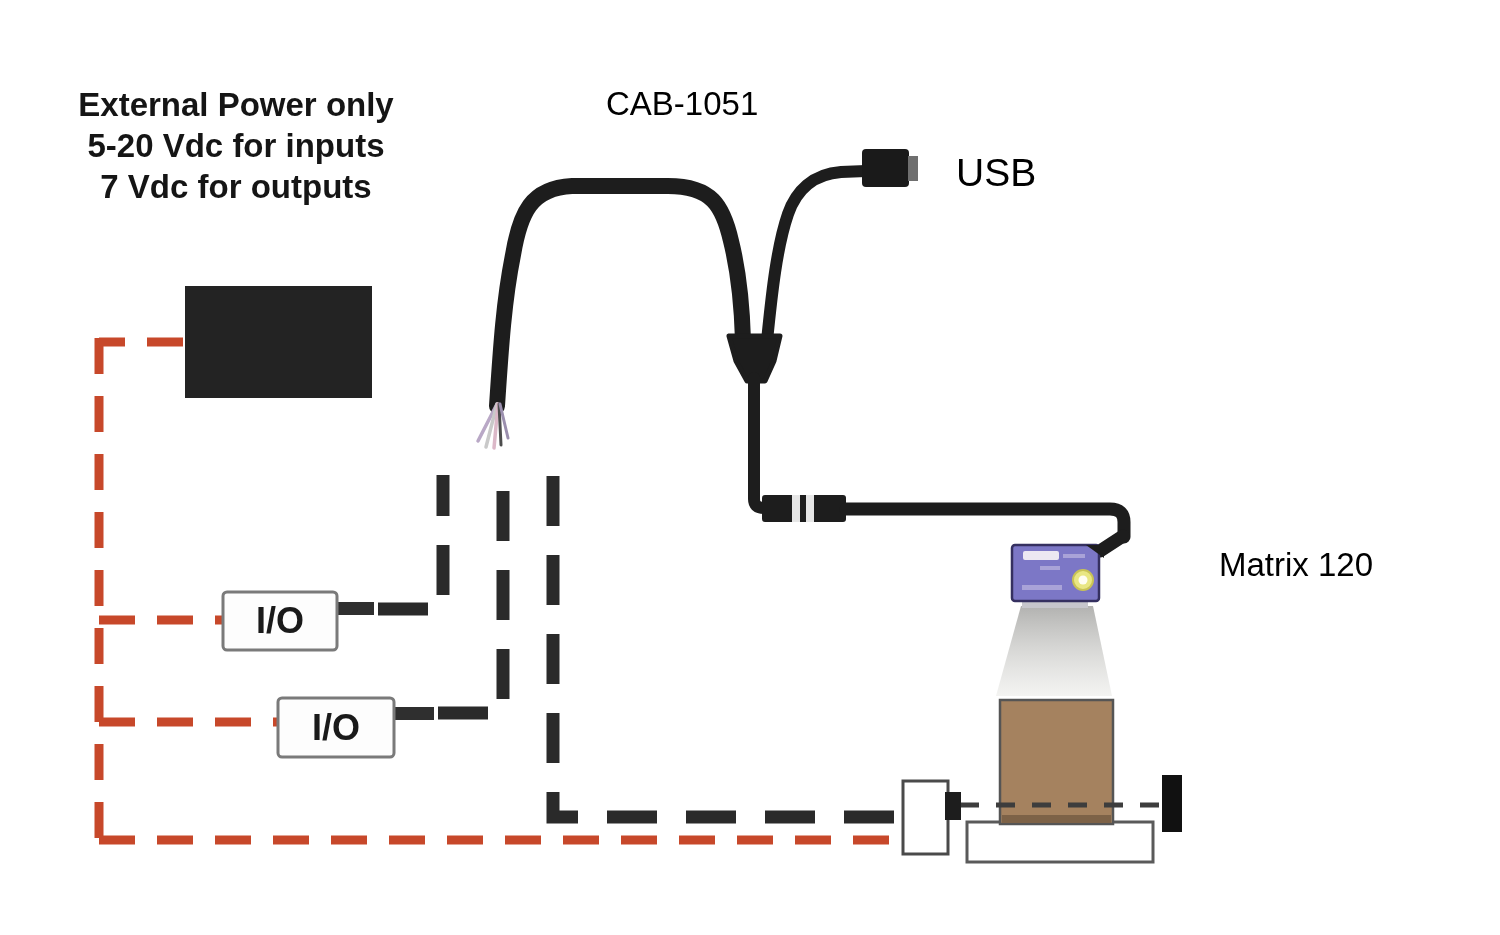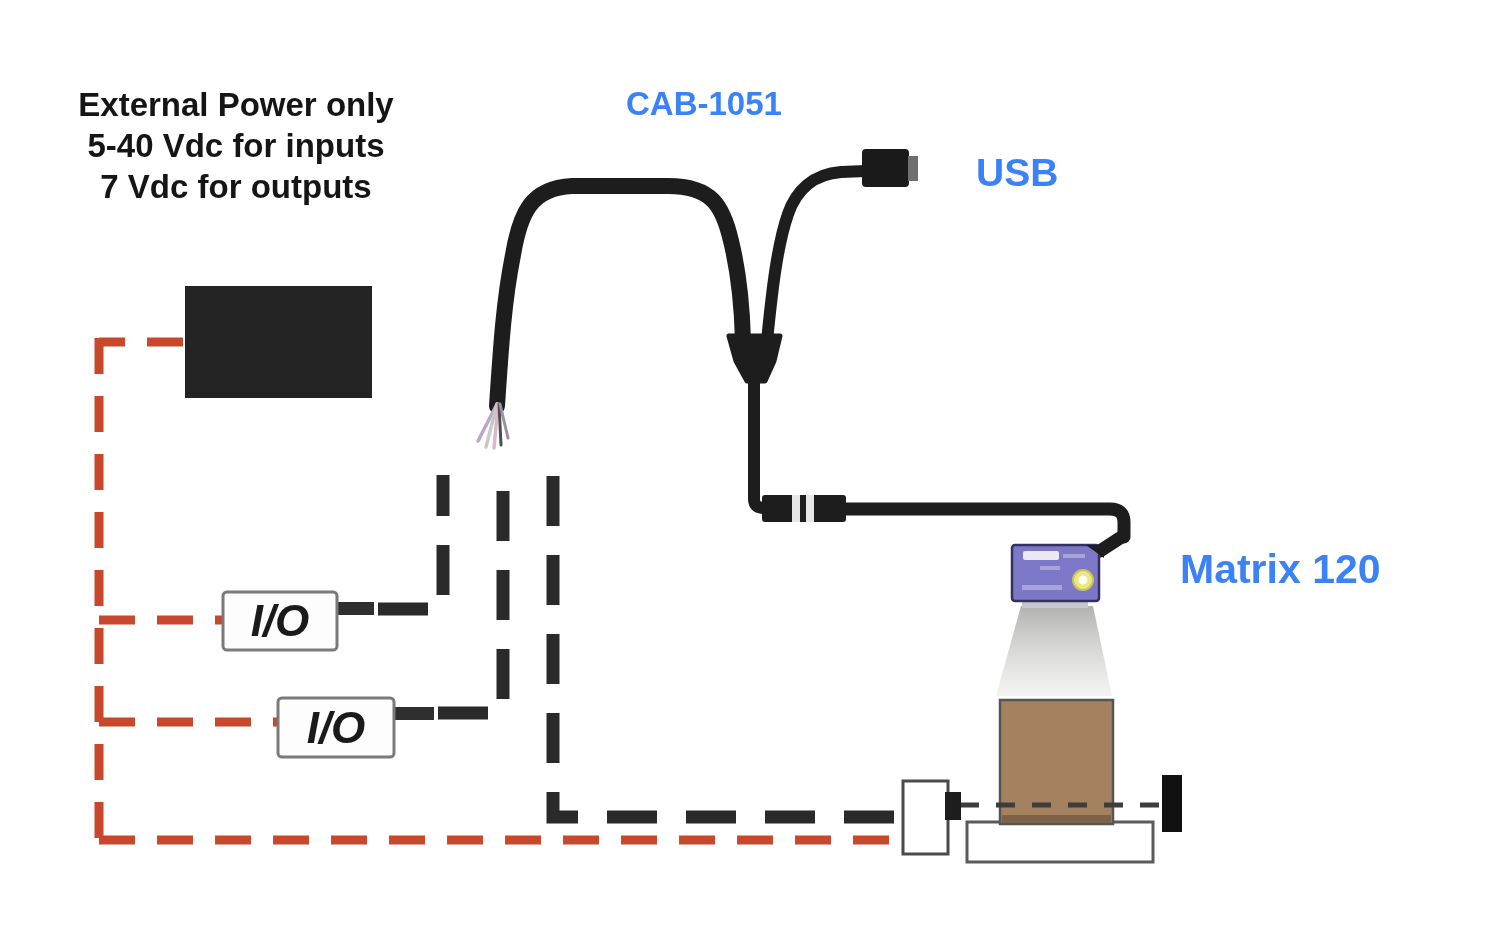--- a/index.html
+++ b/index.html
@@ -6,40 +6,39 @@
   #stage{
     position:relative;
     width:1500px;height:935px;
     background:#ffffff;
     font-family:"Liberation Sans","DejaVu Sans",sans-serif;
     overflow:hidden;
   }
   #diagram-svg{position:absolute;left:0;top:0;width:1500px;height:935px;}
   .label{
     position:absolute;
-    font-weight:bold;
-    color:#3b82f6;
+    font-weight:normal;
+    color:#000000;
     white-space:nowrap;
-    margin-left:20px;
   }
   .note{
     position:absolute;
     left:48px;top:84px;width:376px;
     text-align:center;
     font-weight:bold;
     font-size:33px;line-height:41px;
     color:#151515;
   }
   .cab{left:606px;top:85px;font-size:33px;}
   .usb{left:956px;top:151px;font-size:39px;}
-  .matrix{left:1160px;top:546px;font-size:41px;}
+  .matrix{left:1219px;top:546px;font-size:33px;}
   .io-box-label{
     position:absolute;
     display:flex;align-items:center;justify-content:center;
-    font-weight:bold;font-size:44px;color:#1a1a1a;font-style:italic;
+    font-weight:bold;font-size:36px;color:#1a1a1a;
   }
   .io1{left:223px;top:592px;width:114px;height:58px;}
   .io2{left:278px;top:698px;width:116px;height:59px;}
 </style>
 </head>
 <body>
 
 <div id="stage">
 
   <svg id="diagram-svg" viewBox="0 0 1500 935">
@@ -122,21 +121,21 @@
       <rect x="1040" y="566" width="20" height="4" fill="#a9a3d8"></rect>
       <rect x="1022" y="585" width="40" height="5" fill="#a9a3d8"></rect>
       <circle cx="1083" cy="580" r="10" fill="#e9e784" stroke="#c9c355" stroke-width="2"></circle>
       <circle cx="1083" cy="580" r="4.5" fill="#fffef2"></circle>
       <polygon points="1086,545 1104,545 1104,558" fill="#1d1d1d"></polygon>
     </g>
   </svg>
 
   <div class="note">
     <div>External Power only</div>
-    <div>5-40 Vdc for inputs</div>
+    <div>5-20 Vdc for inputs</div>
     <div>7 Vdc for outputs</div>
   </div>
 
   <div class="label cab">CAB-1051</div>
   <div class="label usb">USB</div>
   <div class="label matrix">Matrix 120</div>
 
   <div class="io-box-label io1">I/O</div>
   <div class="io-box-label io2">I/O</div>
 

